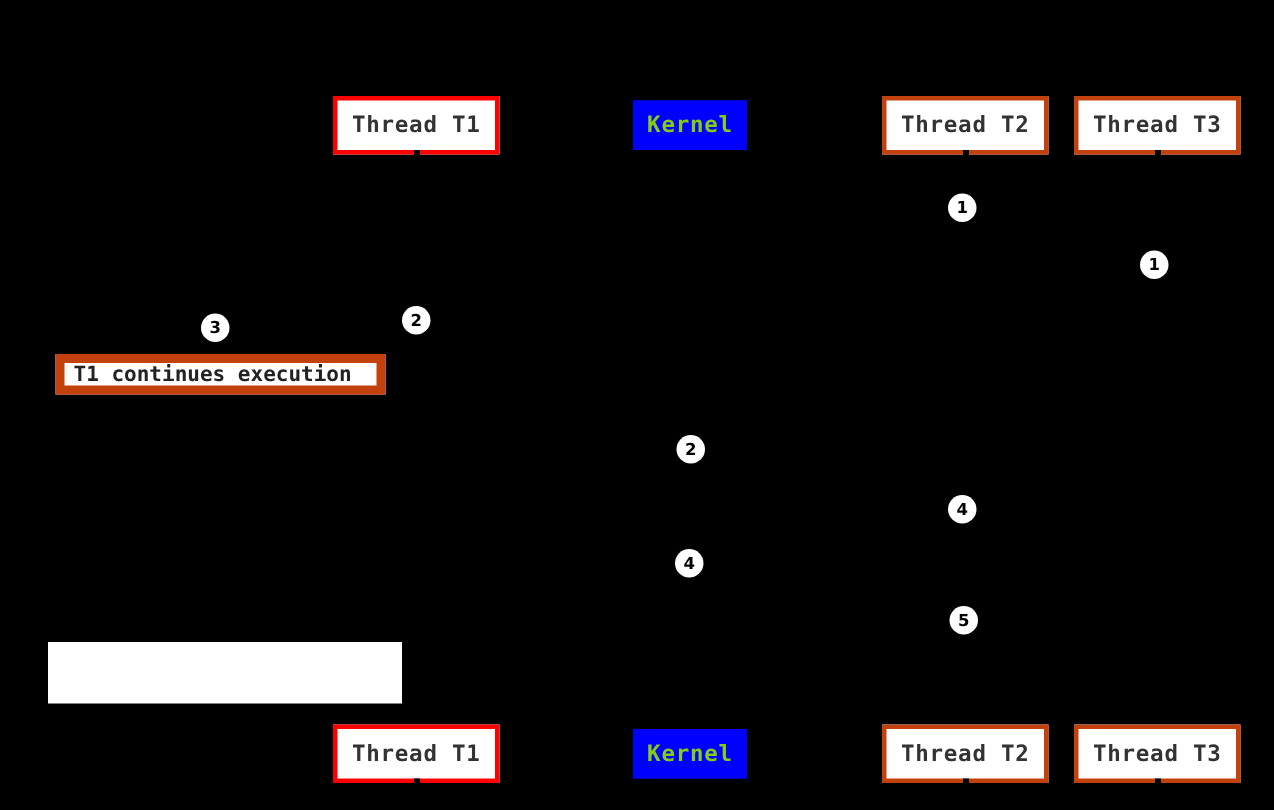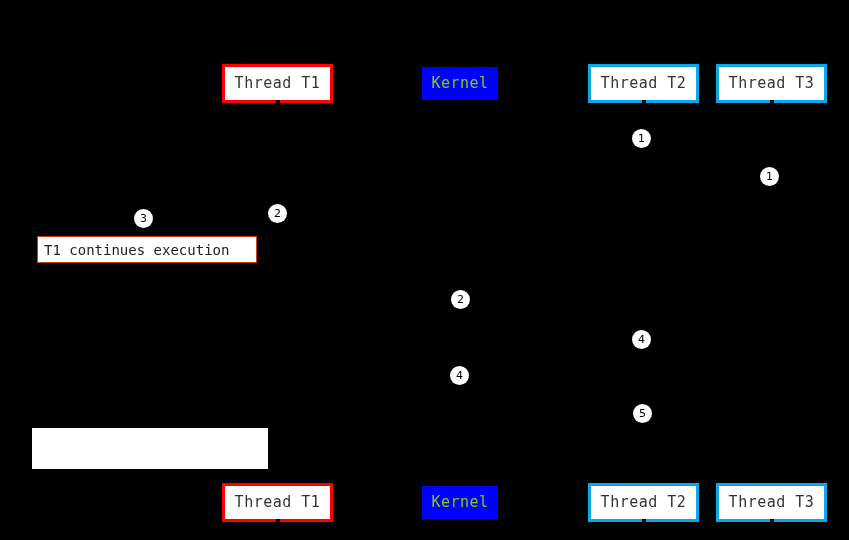--- a/index.html
+++ b/index.html
@@ -38,21 +38,21 @@
     line-height: 1;
   }
   .participant.framed {
     background: #ffffff;
     color: #333333;
   }
   .participant.red-frame {
     border: 3px solid #ff0000;
   }
   .participant.blue-frame {
-    border: 3px solid #0ea5e9;
+    border: 3px solid #c2410c;
   }
   .participant.solid-blue {
     background: #0000ff;
     color: #84cc16;
     border: 1px solid #0000ff;
   }
   
   .participant.framed::after {
     content: "";
     position: absolute;
@@ -62,21 +62,21 @@
     width: 4px;
     height: 5px;
     background: #000000;
   }
 
   
   .note {
     position: absolute;
     box-sizing: border-box;
     background: #ffffff;
-    border: 1px solid #c2410c;
+    border: 6px solid #c2410c;
     display: flex;
     align-items: center;
     padding: 0 6px;
     font-family: "DejaVu Sans Mono", "Liberation Mono", monospace;
     font-size: 14px;
     color: #222222;
     white-space: nowrap;
     line-height: 1;
   }
   .note.blank {
@@ -97,21 +97,21 @@
     align-items: center;
     justify-content: center;
     font-family: "DejaVu Sans", "Liberation Sans", sans-serif;
     font-size: 11px;
     line-height: 1;
   }
 </style>
 </head>
 <body>
 
-<div id="canvas" style="width: 849px; height: 540px; background: rgb(0, 0, 0);">
+<div id="canvas" style="width: 849px; height: 540px; background: rgb(0, 0, 0); font-weight: bold;">
 
   <div id="lifelines">
       <div class="lifeline" style="left: 277px; top: 103px; height: 380px;"></div>
       <div class="lifeline" style="left: 460px; top: 100px; height: 386px;"></div>
       <div class="lifeline" style="left: 643px; top: 103px; height: 380px;"></div>
       <div class="lifeline" style="left: 771px; top: 103px; height: 380px;"></div>
     </div>
 
   <div id="participants-top">
       <div class="participant red-frame framed" style="left: 222px; top: 64px; width: 111px; height: 39px;">

